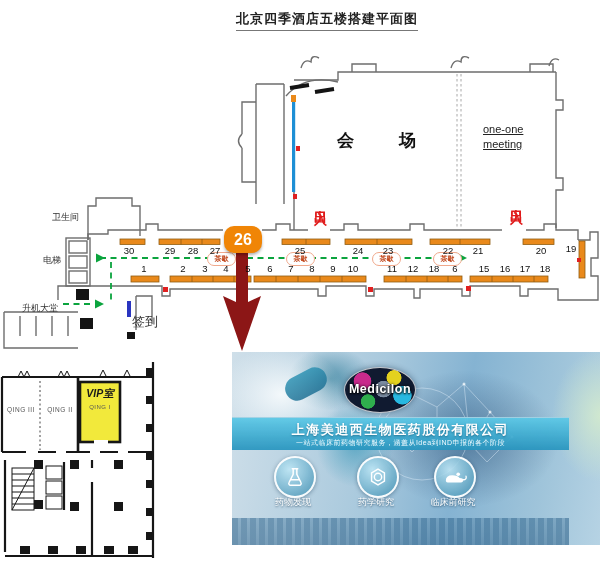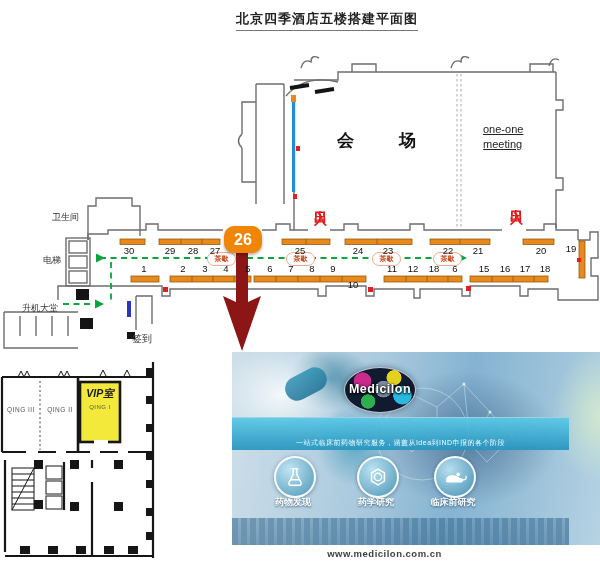--- a/index.html
+++ b/index.html
@@ -53,21 +53,21 @@
     background:linear-gradient(180deg,rgba(92,200,230,.95),rgba(38,148,190,.92));
     border-top:1px solid rgba(255,255,255,.55);}
   #company{position:absolute;left:0;top:3px;width:337px;text-align:center;color:#fff;
     font-size:13px;font-weight:bold;letter-spacing:1.5px;text-shadow:0 1px 2px rgba(0,60,90,.5);}
   #tagline{position:absolute;left:0;top:20px;width:337px;text-align:center;color:#f0fbff;
     font-size:7px;letter-spacing:.5px;}
   .svc{position:absolute;top:104px;width:38px;height:38px;border-radius:50%;
     border:2px solid rgba(255,255,255,.95);box-shadow:0 1px 4px rgba(0,40,70,.4);
     background:radial-gradient(circle at 35% 30%, rgba(190,230,245,.9), rgba(60,140,175,.85));
     display:flex;align-items:center;justify-content:center;}
-  .svclbl{position:absolute;top:144px;color:#fff;font-size:9px;font-weight:bold;
+  .svclbl{position:absolute;top:144px;color:#fff;font-size:9px;font-weight:normal;
     text-shadow:0 1px 2px rgba(0,40,70,.7);white-space:nowrap;transform:translateX(-50%);}
   #website{left:216px;top:548px;width:337px;text-align:center;font-size:9.5px;
     font-weight:bold;color:#3f3f3f;letter-spacing:.5px;}
 </style>
 </head>
 <body>
 
 <div id="stage">
 
   <svg id="plan-svg" width="600" height="565" viewBox="0 0 600 565">
@@ -180,21 +180,21 @@
         <rect x="146" y="532" width="7" height="8"></rect>
     </g>
   </svg>
 
   <div id="hall-label" class="ov">会场</div>
   <div id="page-title" class="ov">北京四季酒店五楼搭建平面图</div>
   <div id="oneone" class="ov">one-one meeting</div>
   <div class="ov tiny" style="left:52px;top:211px">卫生间</div>
   <div class="ov tiny" style="left:43px;top:254px">电梯</div>
   <div class="ov tiny" style="left:22px;top:302px">升机大堂</div>
-  <div class="ov tiny" style="left:132px;top:332px;font-size:10px">签到</div>
+  <div class="ov tiny" style="left:132px;top:313px;font-size:13px">签到</div>
   <div class="ov entr" style="left:312px;top:200px">出入口</div>
   <div class="ov entr" style="left:508px;top:199px">出入口</div>
   <div class="ov tea" style="left:207px;top:252px">茶歇</div>
   <div class="ov tea" style="left:286px;top:252px">茶歇</div>
   <div class="ov tea" style="left:372px;top:252px">茶歇</div>
   <div class="ov tea" style="left:433px;top:252px">茶歇</div>
   <div id="booth26" class="ov">26</div>
 
   <span class="ov bn" style="left:129px;top:245px">30</span>
   <span class="ov bn" style="left:170px;top:245px">29</span>
@@ -210,21 +210,21 @@
 
   <span class="ov bn" style="left:144px;top:263px">1</span>
   <span class="ov bn" style="left:183px;top:263px">2</span>
   <span class="ov bn" style="left:205px;top:263px">3</span>
   <span class="ov bn" style="left:226px;top:263px">4</span>
   <span class="ov bn" style="left:248px;top:263px">5</span>
   <span class="ov bn" style="left:270px;top:263px">6</span>
   <span class="ov bn" style="left:291px;top:263px">7</span>
   <span class="ov bn" style="left:312px;top:263px">8</span>
   <span class="ov bn" style="left:333px;top:263px">9</span>
-  <span class="ov bn" style="left:353px;top:279px">10</span>
+  <span class="ov bn" style="left:353px;top:263px">10</span>
   <span class="ov bn" style="left:392px;top:263px">11</span>
   <span class="ov bn" style="left:413px;top:263px">12</span>
   <span class="ov bn" style="left:434px;top:263px">18</span>
   <span class="ov bn" style="left:455px;top:263px">6</span>
   <span class="ov bn" style="left:484px;top:263px">15</span>
   <span class="ov bn" style="left:505px;top:263px">16</span>
   <span class="ov bn" style="left:525px;top:263px">17</span>
   <span class="ov bn" style="left:545px;top:263px">18</span>
 
   <span id="viplbl" class="ov ctr">VIP室</span>
@@ -245,20 +245,21 @@
           <circle cx="258" cy="60" r="1.5"></circle>
         <circle cx="238" cy="92" r="1.5"></circle>
           <circle cx="280" cy="85" r="1.5"></circle>
           <circle cx="150" cy="70" r="1.5"></circle>
       </g>
     </svg>
     <div id="glove"></div>
     <div id="bench"></div>
     <div id="logo">Medicilon</div>
     <div id="band">
+      <div id="company">上海美迪西生物医药股份有限公司</div>
       <div id="tagline">一站式临床前药物研究服务，涵盖从Idea到IND申报的各个阶段</div>
     </div>
     <div class="svc" style="left:42px">
       <svg width="22" height="22" viewBox="0 0 24 24">
         <g stroke="#fff" stroke-width="1.6" fill="none" stroke-linecap="round">
           <path d="M9,3 H15 M10,3 V9 L5.5,18 a2,2 0 0 0 1.8,3 H16.7 a2,2 0 0 0 1.8,-3 L14,9 V3"></path>
           <path d="M7.5,15 H16.5"></path>
         </g>
       </svg>
     </div>
@@ -274,15 +275,14 @@
       <svg width="24" height="22" viewBox="0 0 26 24">
         <path d="M3,16 q0,-6 7,-6 q6,0 8,3 q4,0 4,2.5 q0,2.5 -4,2.5 H7 q-4,0 -4,-2 Z" fill="#fff"></path>
         <circle cx="16.5" cy="9" r="2" fill="#fff"></circle>
         <path d="M22,15 q4,0 3,-4" stroke="#fff" stroke-width="1.4" fill="none" stroke-linecap="round"></path>
       </svg>
     </div>
     <span class="svclbl" style="left:61px">药物发现</span>
     <span class="svclbl" style="left:144px">药学研究</span>
     <span class="svclbl" style="left:221px">临床前研究</span>
   </div>
-  <div id="website" class="ov">www.medicilon.com.cn</div>
 
 </div>
 
 </body></html>

